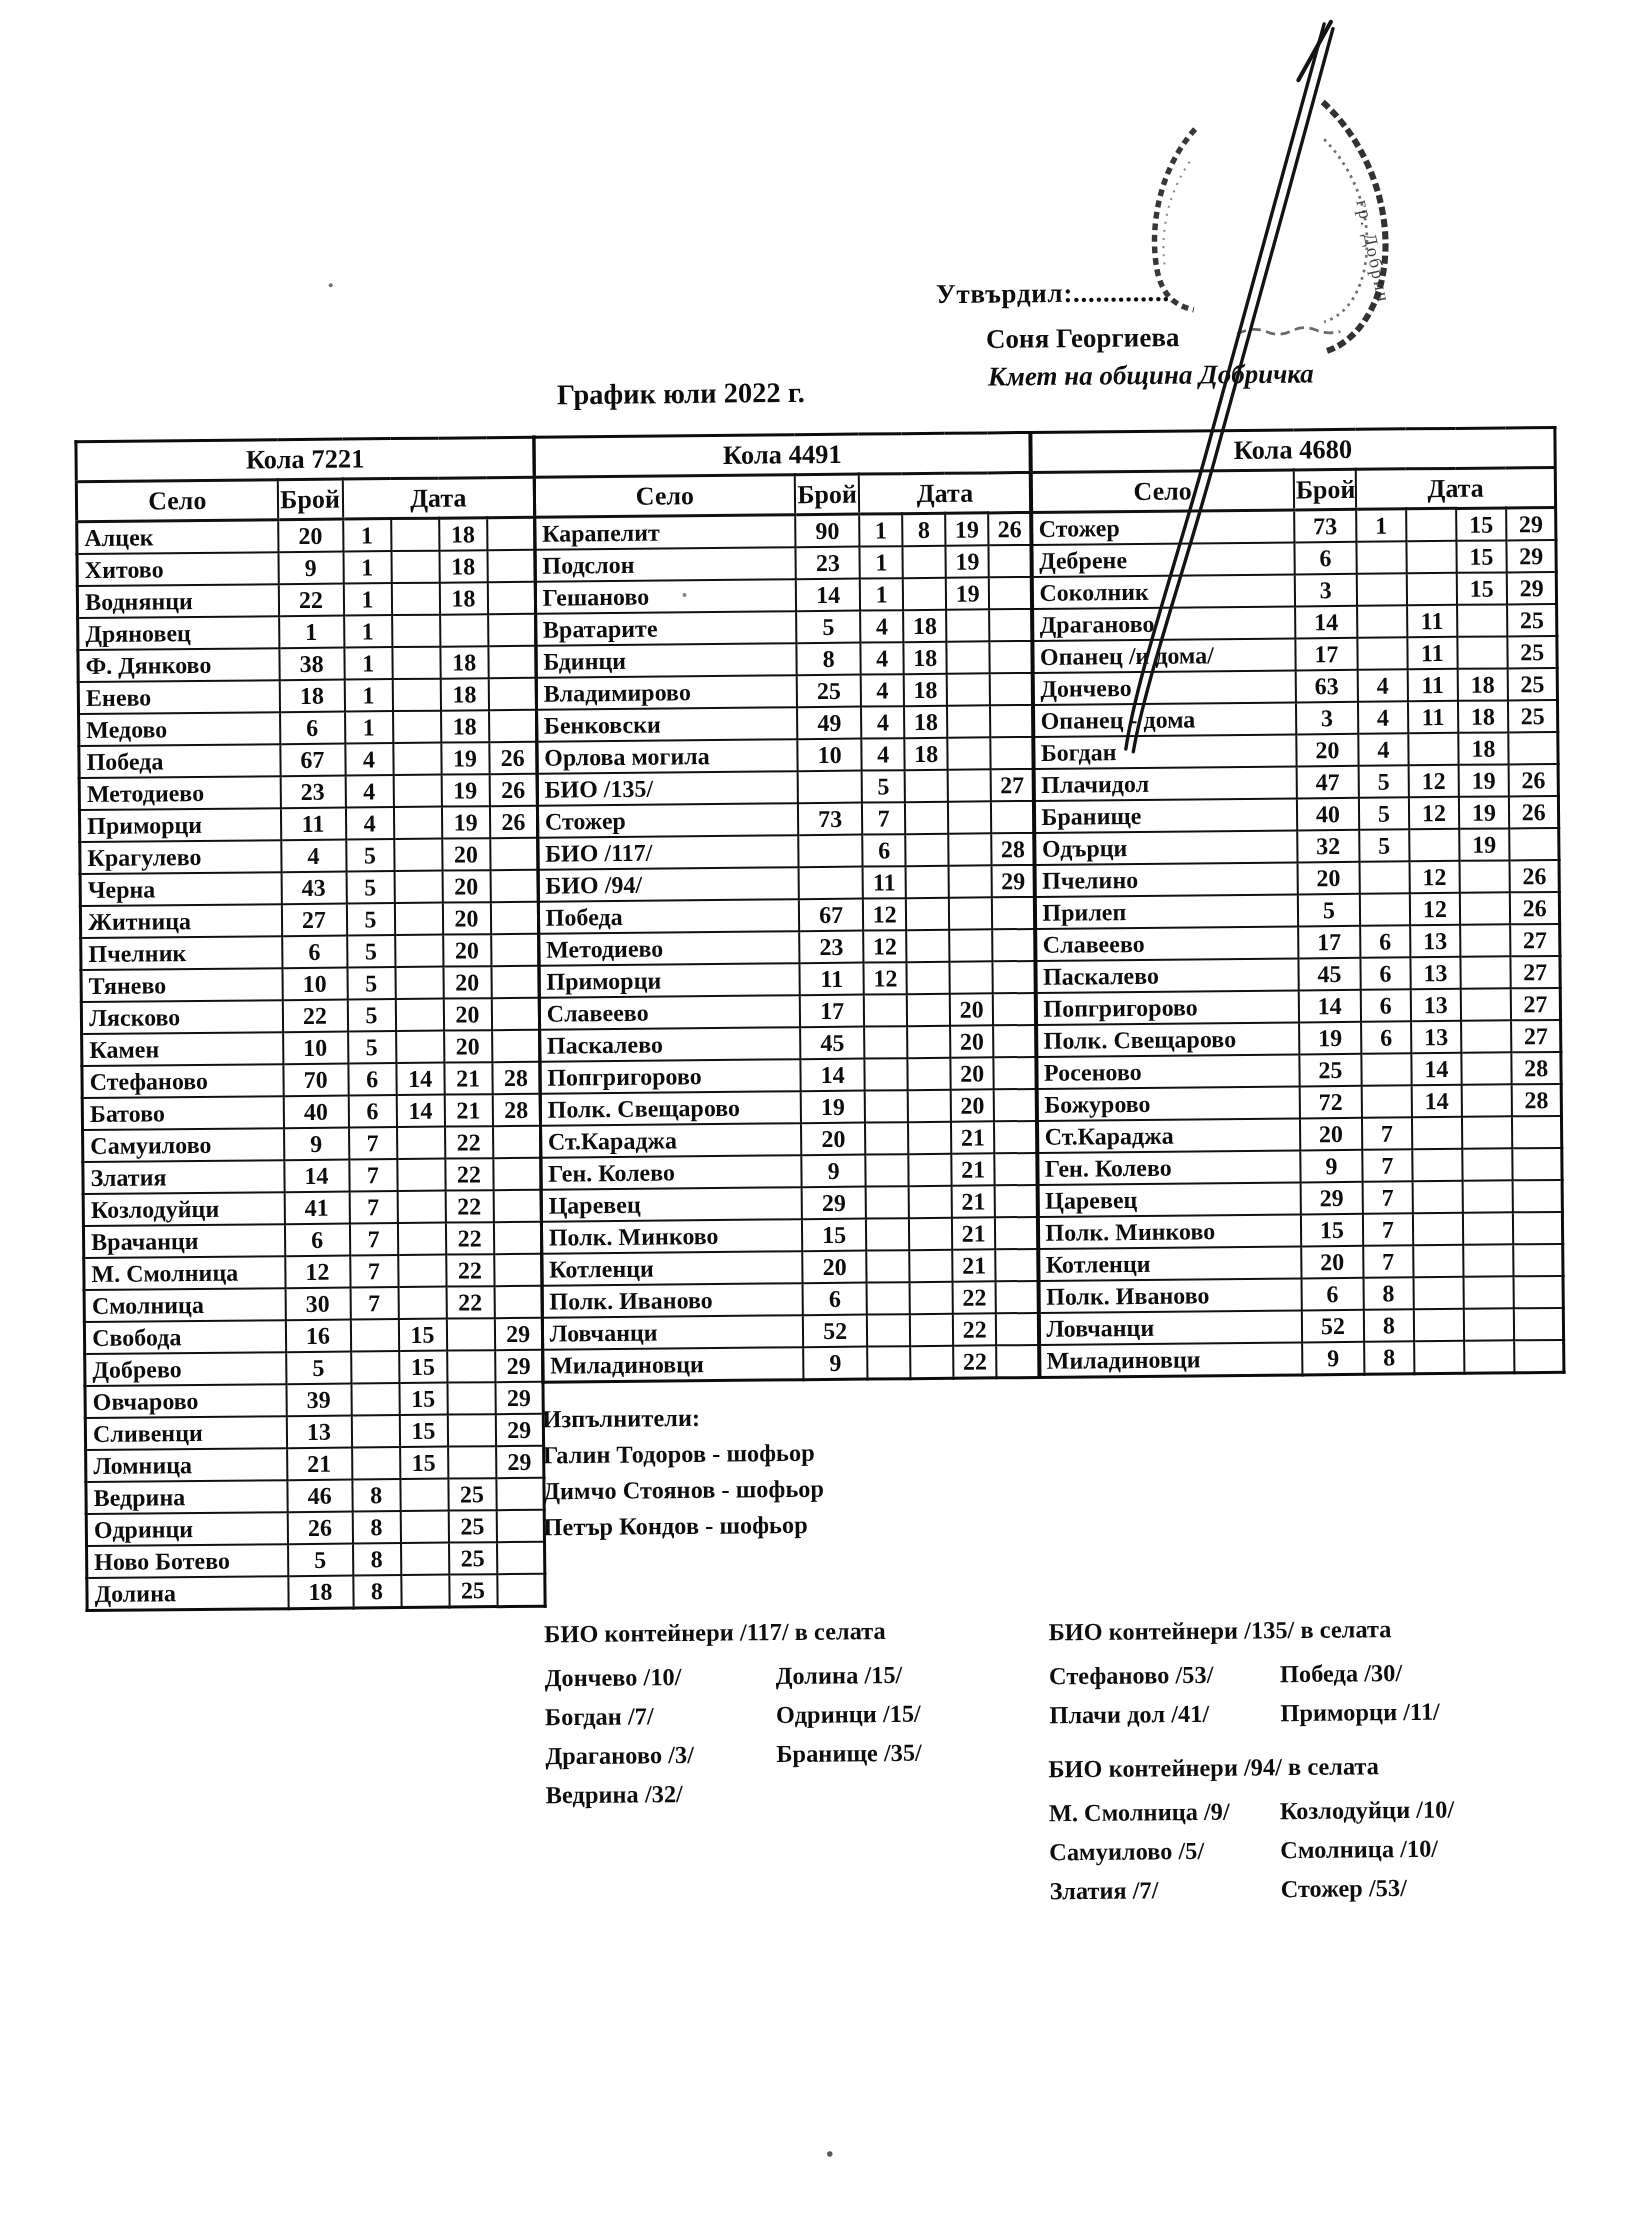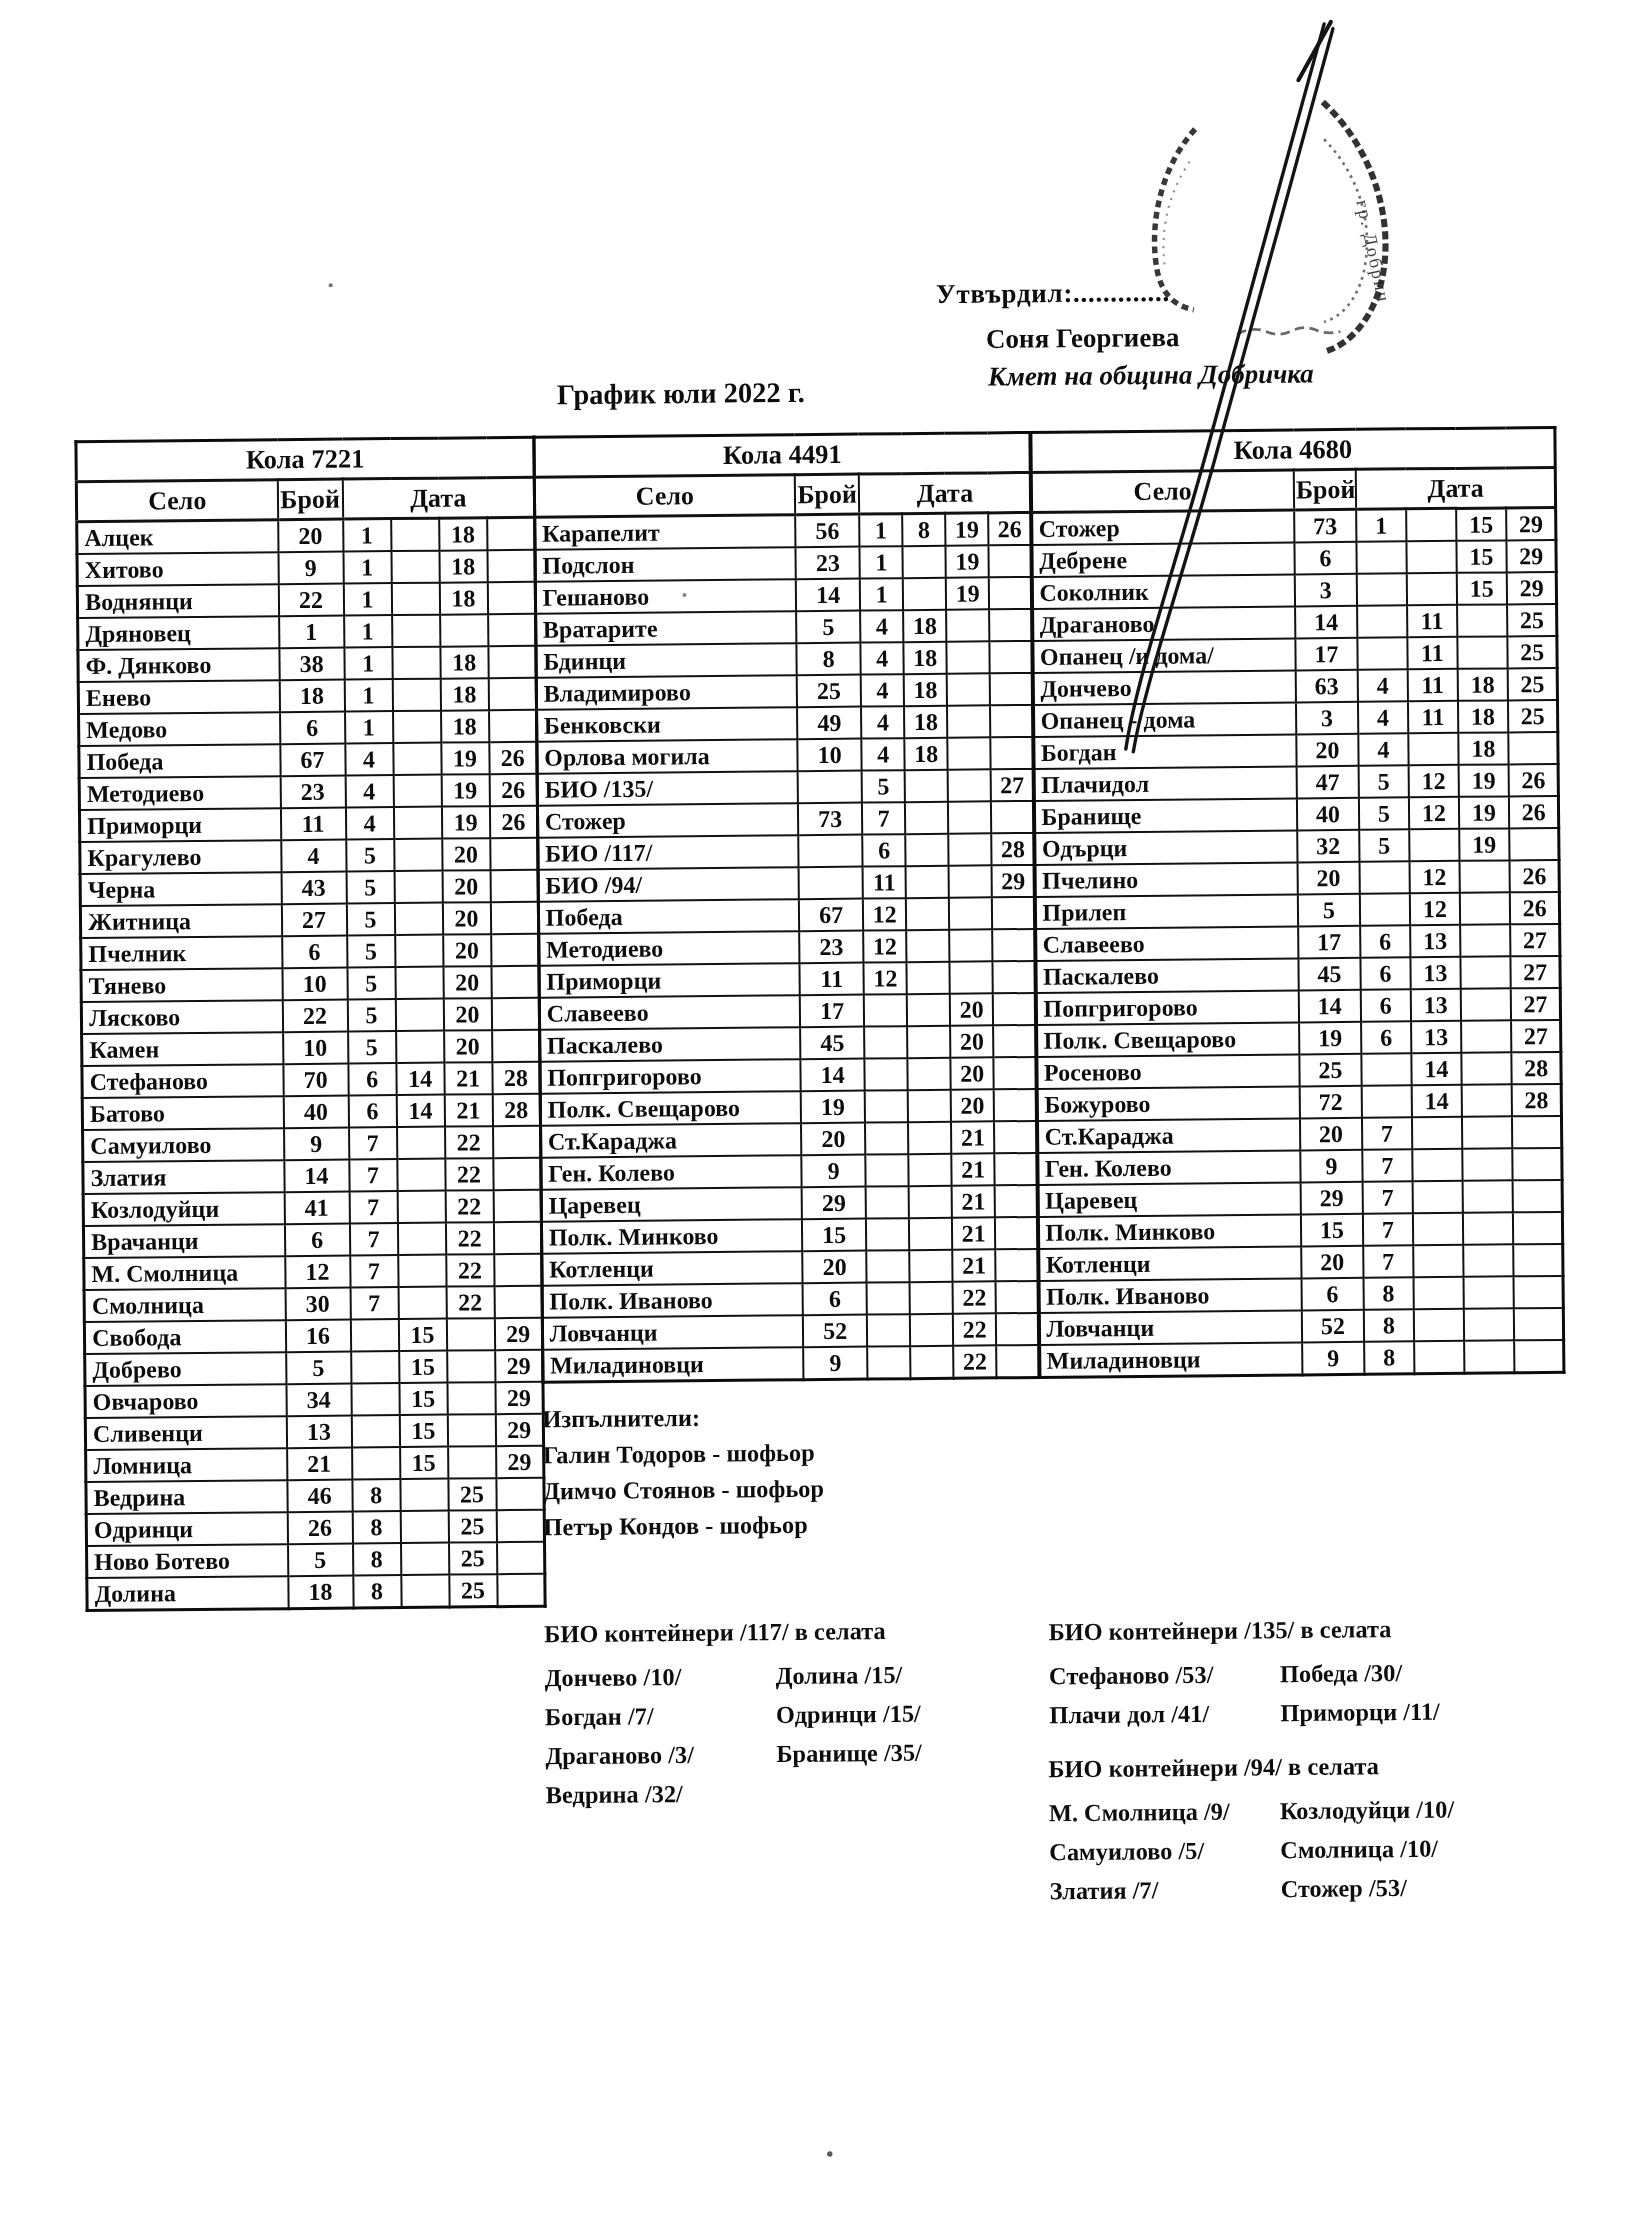--- a/index.html
+++ b/index.html
@@ -278,21 +278,21 @@
           <tr>
             <td class="selo">Добрево</td>
             <td>5</td>
             <td></td>
             <td>15</td>
             <td></td>
             <td>29</td>
           </tr>
           <tr>
             <td class="selo">Овчарово</td>
-            <td>34</td>
+            <td>39</td>
             <td></td>
             <td>15</td>
             <td></td>
             <td>29</td>
           </tr>
           <tr>
             <td class="selo">Сливенци</td>
             <td>13</td>
             <td></td>
             <td>15</td>
@@ -357,21 +357,21 @@
           </tr>
         <tr>
           <th>Село</th>
           <th>Брой</th>
           <th colspan="4">Дата</th>
         </tr>
       </thead>
       <tbody>
           <tr>
             <td class="selo">Карапелит</td>
-            <td>56</td>
+            <td>90</td>
             <td>1</td>
             <td>8</td>
             <td>19</td>
             <td>26</td>
           </tr>
           <tr>
             <td class="selo">Подслон</td>
             <td>23</td>
             <td>1</td>
             <td></td>

